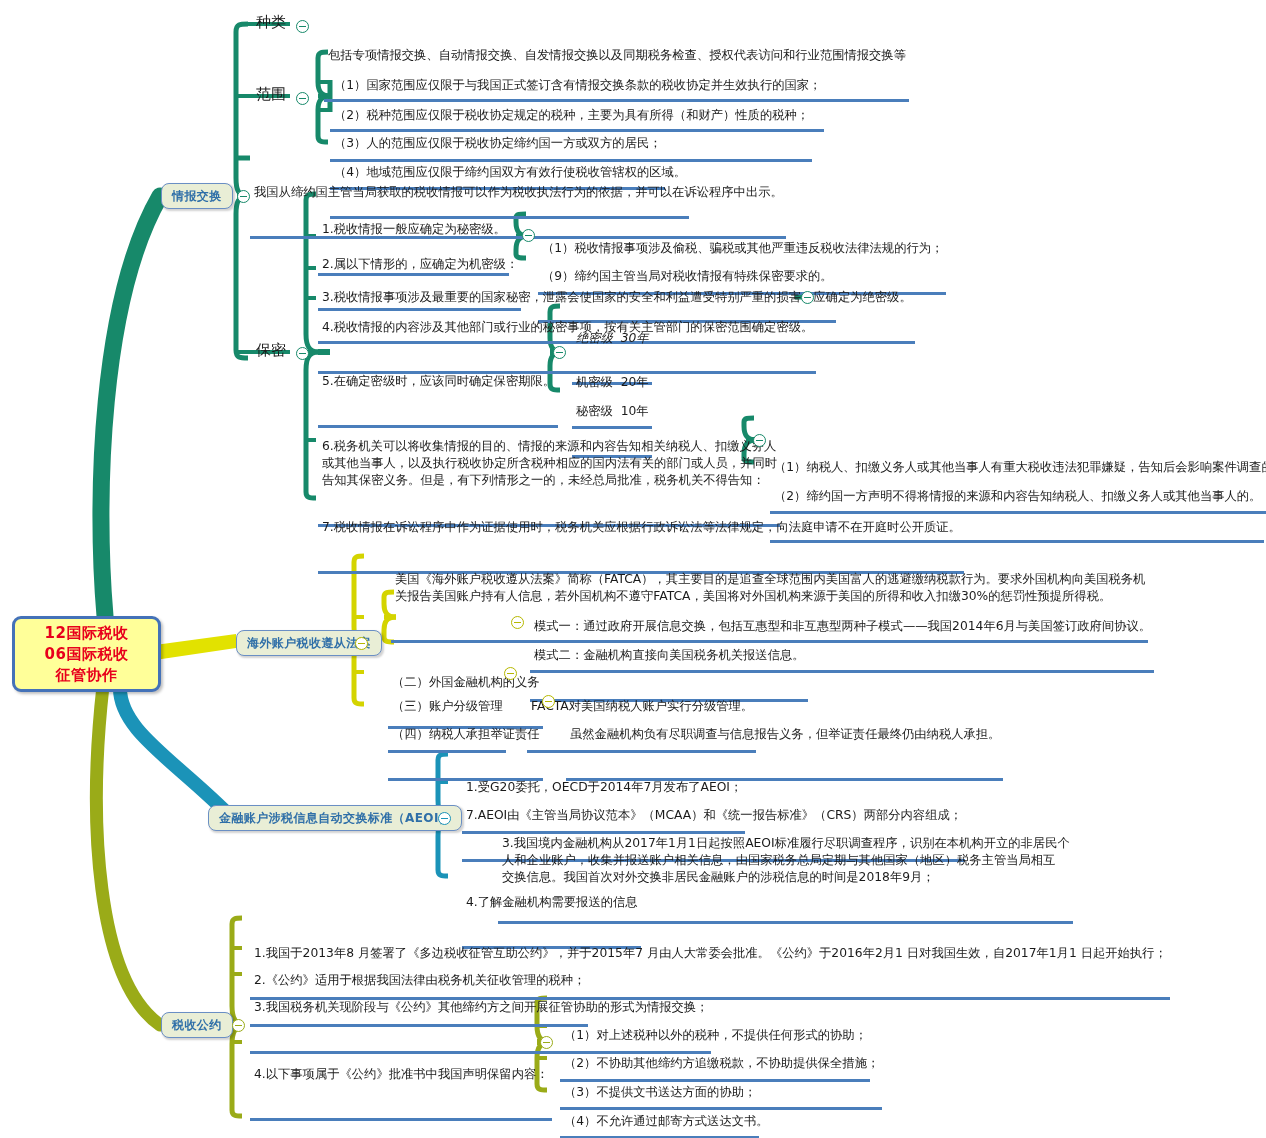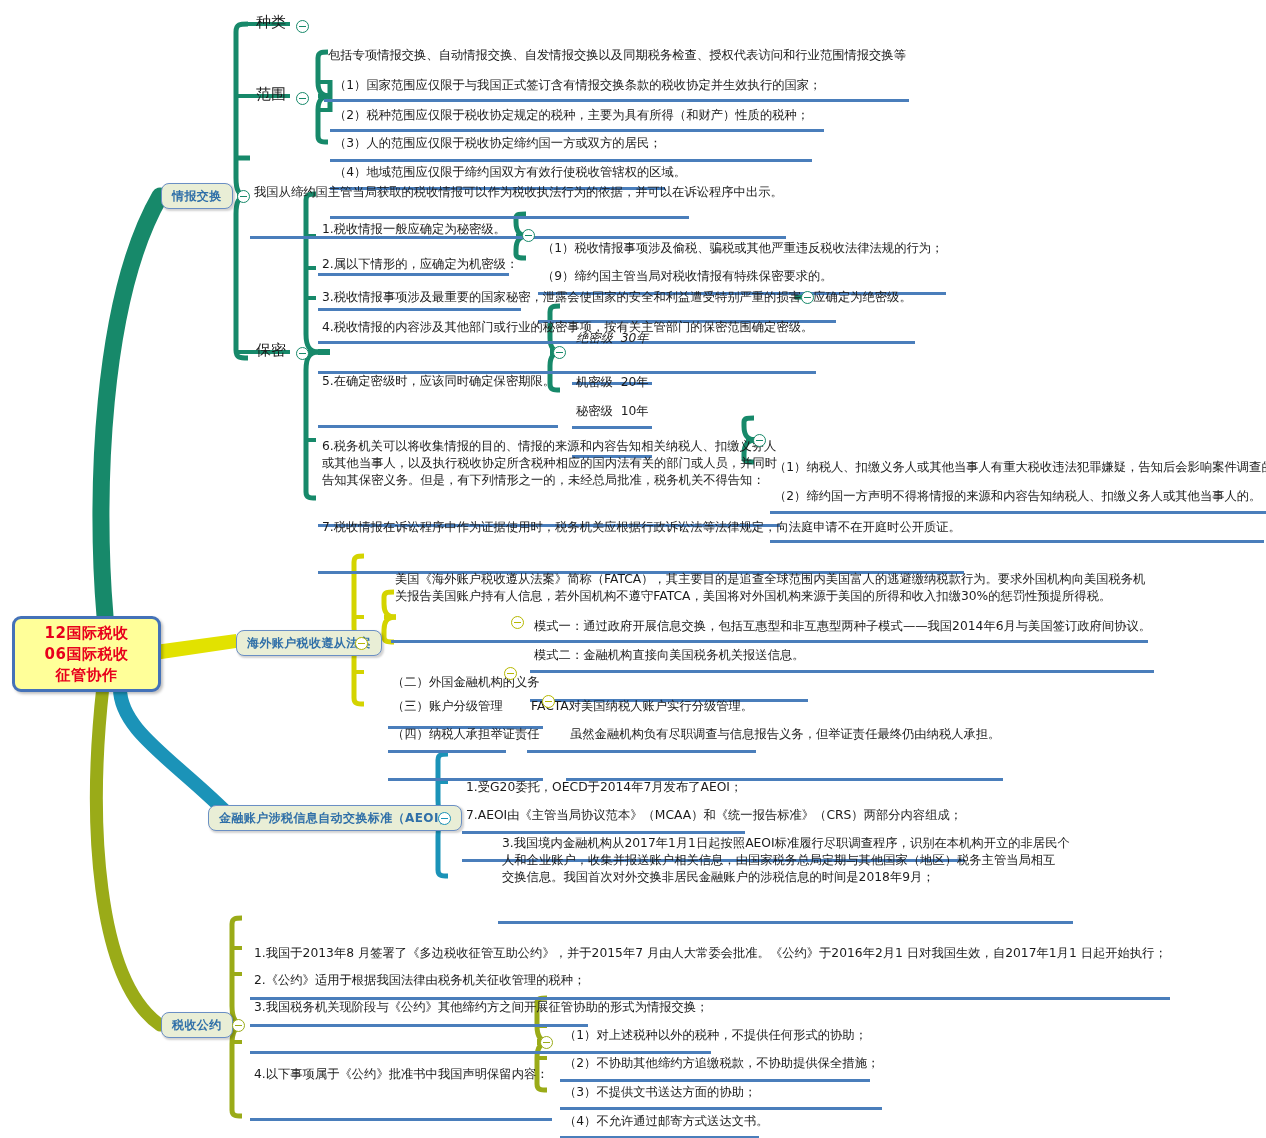--- a/index.html
+++ b/index.html
@@ -269,20 +269,23 @@
     <span class="txt">1.受G20委托，OECD于2014年7月发布了AEOI；</span>
   </div>
   <div class="topic ul-blue" style="left:462px;top:773px;">
     <span class="txt">7.AEOI由《主管当局协议范本》（MCAA）和《统一报告标准》（CRS）两部分内容组成；</span>
   </div>
   <div class="topic ul-blue" style="left:462px;top:801px;margin-left:36px;">
     <span class="txt">3.我国境内金融机构从2017年1月1日起按照AEOI标准履行尽职调查程序，识别在本机构开立的非居民个
 人和企业账户，收集并报送账户相关信息，由国家税务总局定期与其他国家（地区）税务主管当局相互
 交换信息。我国首次对外交换非居民金融账户的涉税信息的时间是2018年9月；</span>
   </div>
+  <div class="topic ul-blue" style="left:462px;top:860px;">
+    <span class="txt">4.了解金融机构需要报送的信息</span>
+  </div>
 
   <div class="topic ul-blue" style="left:250px;top:911px;">
     <span class="txt">1.我国于2013年8 月签署了《多边税收征管互助公约》，并于2015年7 月由人大常委会批准。《公约》于2016年2月1 日对我国生效，自2017年1月1 日起开始执行；</span>
   </div>
   <div class="topic ul-blue" style="left:250px;top:938px;">
     <span class="txt">2.《公约》适用于根据我国法律由税务机关征收管理的税种；</span>
   </div>
   <div class="topic ul-blue" style="left:250px;top:965px;">
     <span class="txt">3.我国税务机关现阶段与《公约》其他缔约方之间开展征管协助的形式为情报交换；</span>
   </div>

